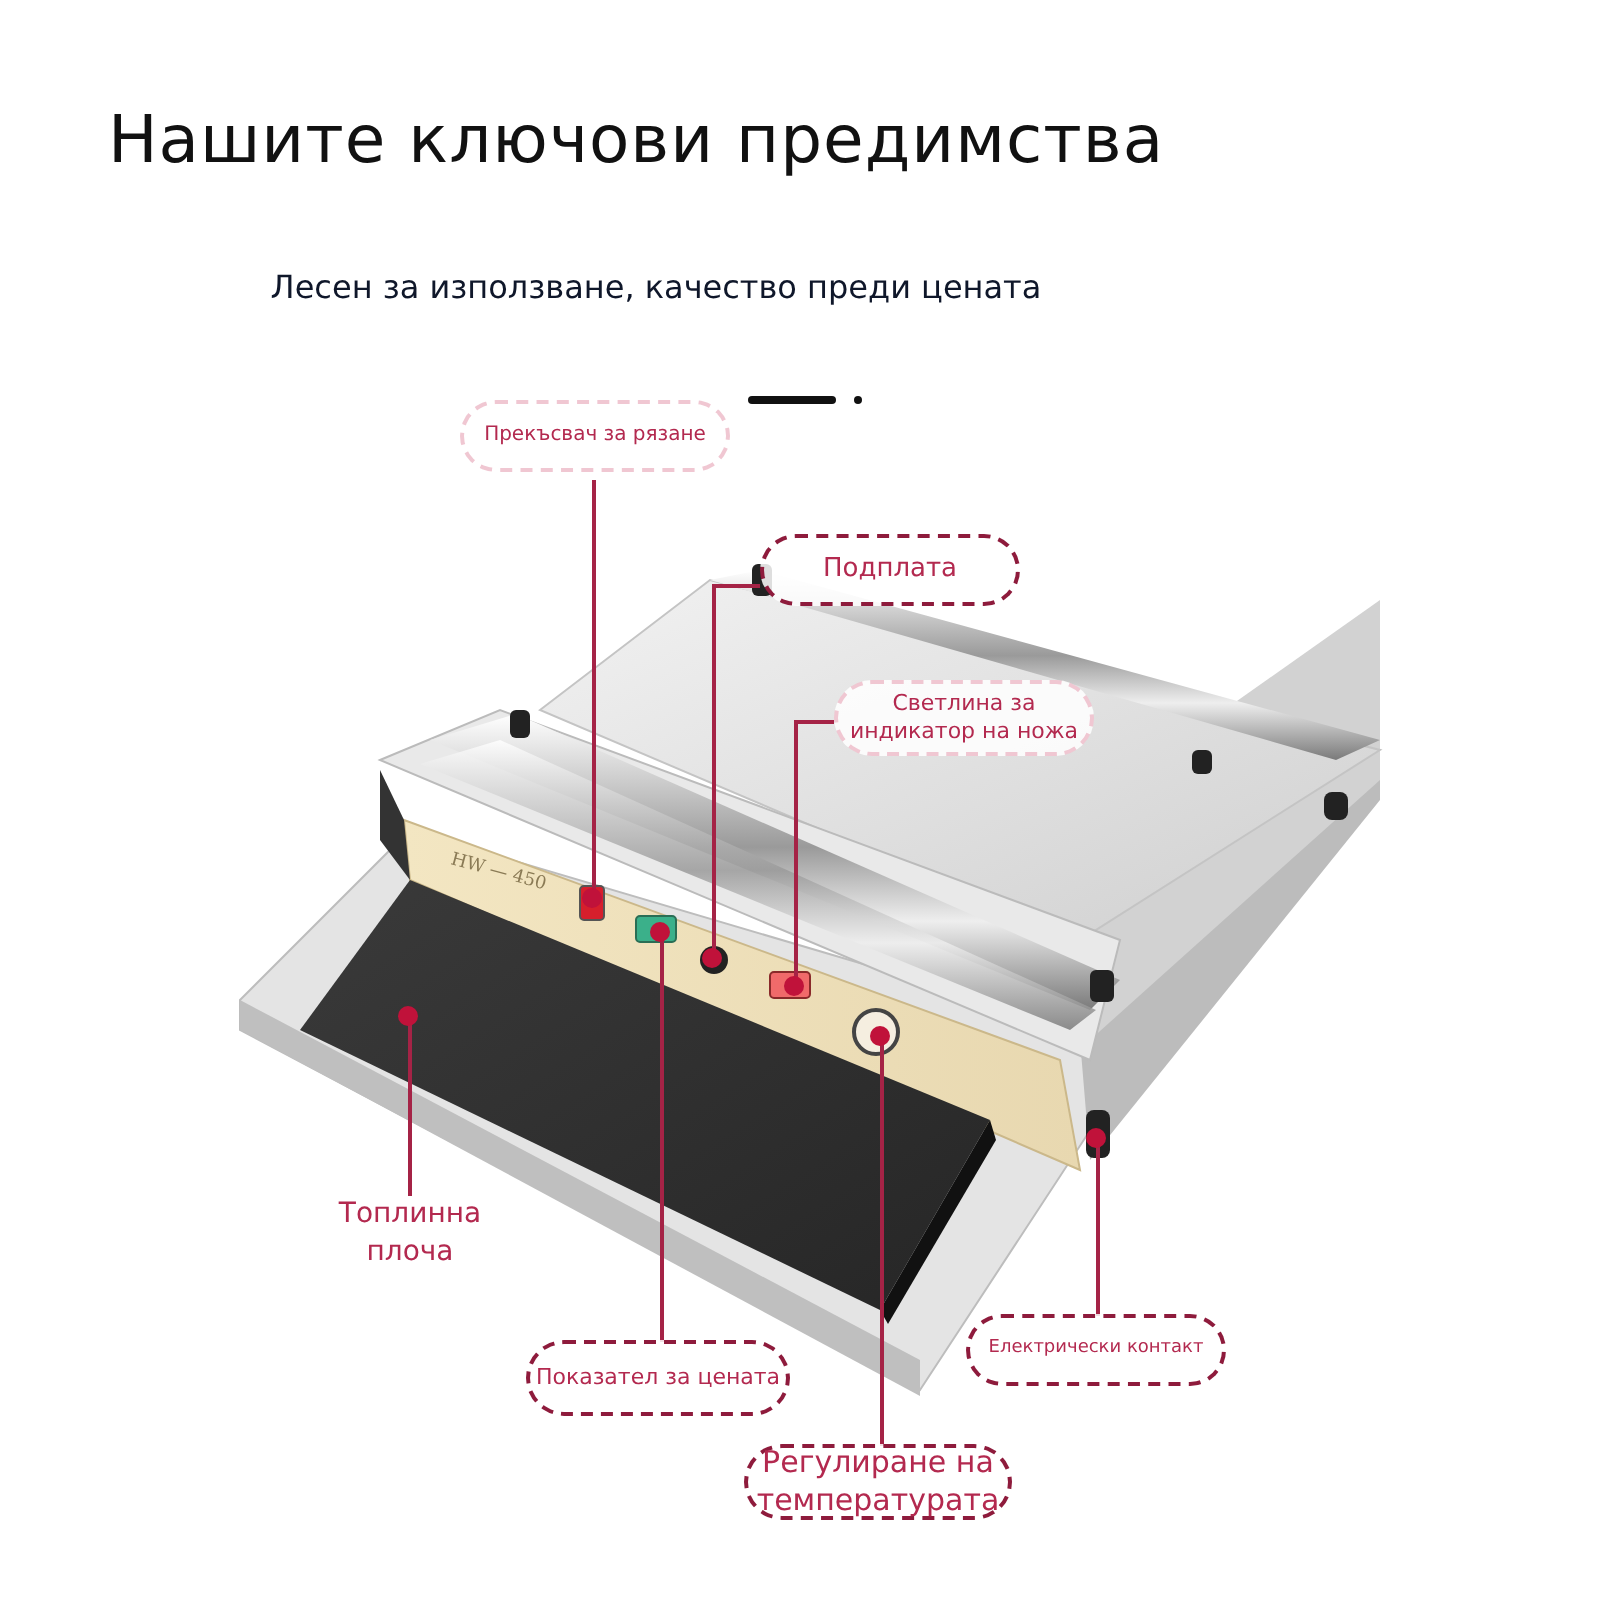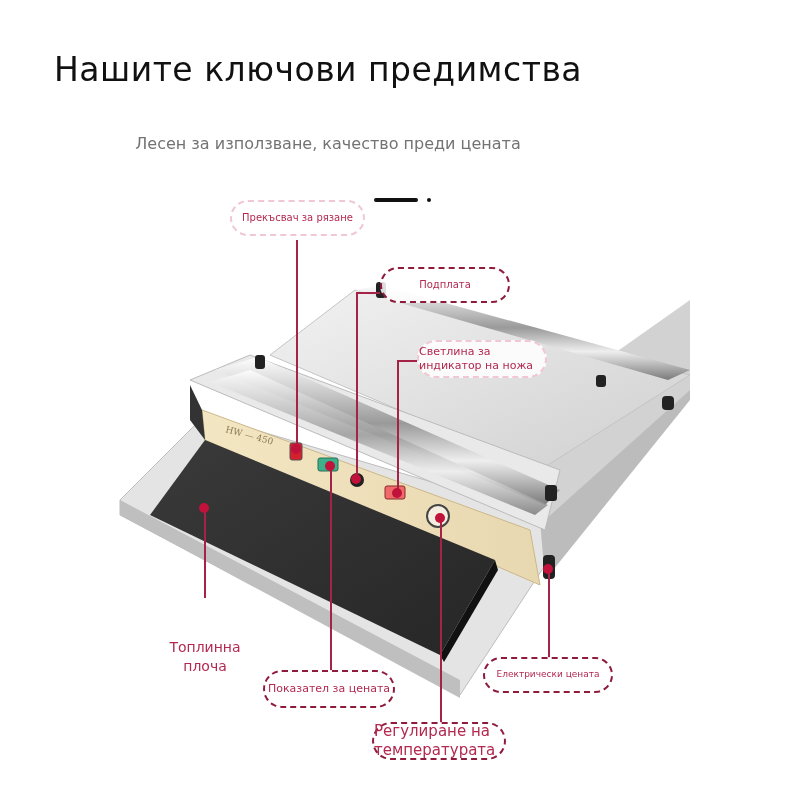--- a/index.html
+++ b/index.html
@@ -1,24 +1,24 @@
 <!DOCTYPE html>
 <html><head>
 <meta charset="utf-8">
 <style>
   * { margin:0; padding:0; box-sizing:border-box; }
   html, body { width:800px; height:800px; background:#ffffff; overflow:hidden; }
   body { position:relative; font-family:"DejaVu Sans", sans-serif; }
   .abs { position:absolute; }
   .title { left:0; width:636px; top:50px; text-align:center; font-size:33px; color:#111; letter-spacing:0.5px; }
-  .subtitle { left:0; width:656px; top:134px; text-align:center; font-size:16px; color:#737373; }
+  .subtitle { left:0; width:656px; top:134px; text-align:center; font-size:16px; color:#0f172a; }
   .dash { left:374px; top:198px; width:44px; height:4px; background:#111; border-radius:2px; }
   .dot { left:427px; top:198px; width:4px; height:4px; background:#111; border-radius:50%; }
   .accent { color:#b3294f; }
-  .bubble { position:absolute; border:2px dashed #8e1b3c; border-radius:26px; display:flex; align-items:center; justify-content:center; text-align:left; color:#b3294f; line-height:1.25; background:rgba(255,255,255,0.85); }
+  .bubble { position:absolute; border:2px dashed #8e1b3c; border-radius:26px; display:flex; align-items:center; justify-content:center; text-align:center; color:#b3294f; line-height:1.25; background:rgba(255,255,255,0.85); }
   .bubble.soft { border-color:#f0c7d2; }
   .line { position:absolute; background:#a52346; }
   .pin { position:absolute; width:10px; height:10px; border-radius:50%; background:#c0123a; }
   
   .machine { position:absolute; left:0; top:0; width:800px; height:800px; }
 </style>
 </head>
 <body>
 
 <div class="abs title">Нашите ключови предимства</div>
@@ -105,33 +105,33 @@
 <div class="line" style="left:440px;top:518px;width:2px;height:205px;"></div>
 <div class="pin" style="left:435px;top:513px;"></div>
 
 <div class="line" style="left:548px;top:568px;width:2px;height:90px;"></div>
 <div class="pin" style="left:543px;top:564px;"></div>
 
 <div class="bubble soft" style="left:230px;top:200px;width:135px;height:36px;font-size:10px;">
   <span>Прекъсвач за рязане</span>
 </div>
 
-<div class="bubble" style="left:380px;top:267px;width:130px;height:36px;font-size:10px;">
+<div class="bubble" style="left:380px;top:267px;width:130px;height:36px;font-size:13px;">
   <span>Подплата</span>
 </div>
 
 <div class="bubble soft" style="left:417px;top:340px;width:130px;height:38px;font-size:11px;">
   <span>Светлина за индикатор на ножа</span>
 </div>
 
-<div class="abs accent" style="left:160px;top:598px;width:90px;text-align:center;font-size:14px;line-height:1.35;margin-top:40px;">Топлинна плоча</div>
+<div class="abs accent" style="left:160px;top:598px;width:90px;text-align:center;font-size:14px;line-height:1.35;">Топлинна плоча</div>
 
 <div class="bubble" style="left:263px;top:670px;width:132px;height:38px;font-size:11px;">
   <span>Показател за цената</span>
 </div>
 
 <div class="bubble" style="left:372px;top:722px;width:134px;height:38px;font-size:15px;">
   <span>Регулиране на температурата</span>
 </div>
 
 <div class="bubble" style="left:483px;top:657px;width:130px;height:36px;font-size:9px;">
-  <span>Електрически цената</span>
+  <span>Електрически контакт</span>
 </div>
 
 </body></html>

